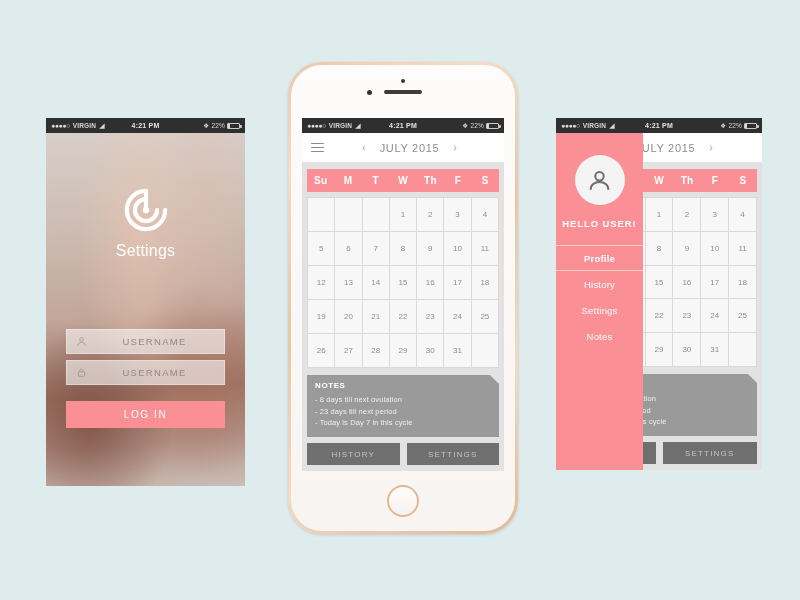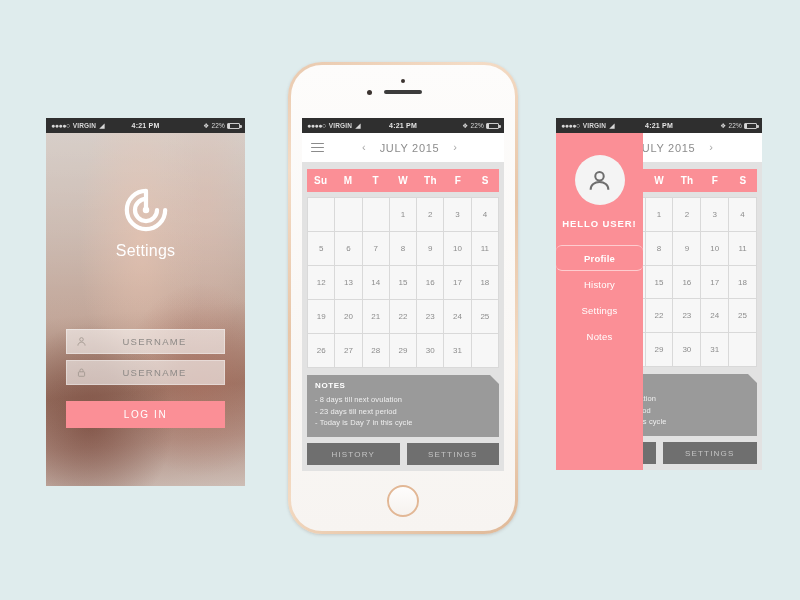--- a/index.html
+++ b/index.html
@@ -209,21 +209,21 @@
     width: 50px; height: 50px; border-radius: 50%; background: #f4f4f4;
     margin-top: 22px; display: flex; align-items: center; justify-content: center;
   }
   .hello {
     color: #fff; font-size: 9.5px; font-weight: bold; letter-spacing: .9px;
     margin-top: 13px;
   }
   .menu-items { width: 100%; margin-top: 16px; }
   .menu-item {
     height: 26px; display: flex; align-items: center; justify-content: center;
-    color: #fff; font-size: 9.5px; cursor: pointer; letter-spacing: .2px; border-radius: 6px;
+    color: #fff; font-size: 9.5px; cursor: pointer; letter-spacing: .2px;
   }
   .menu-item.active {
     font-weight: bold; border-top: 1px solid rgba(255,255,255,.55);
     border-bottom: 1px solid rgba(255,255,255,.55);
   }
 </style>
 </head>
 <body>
 
 <div class="stage">

